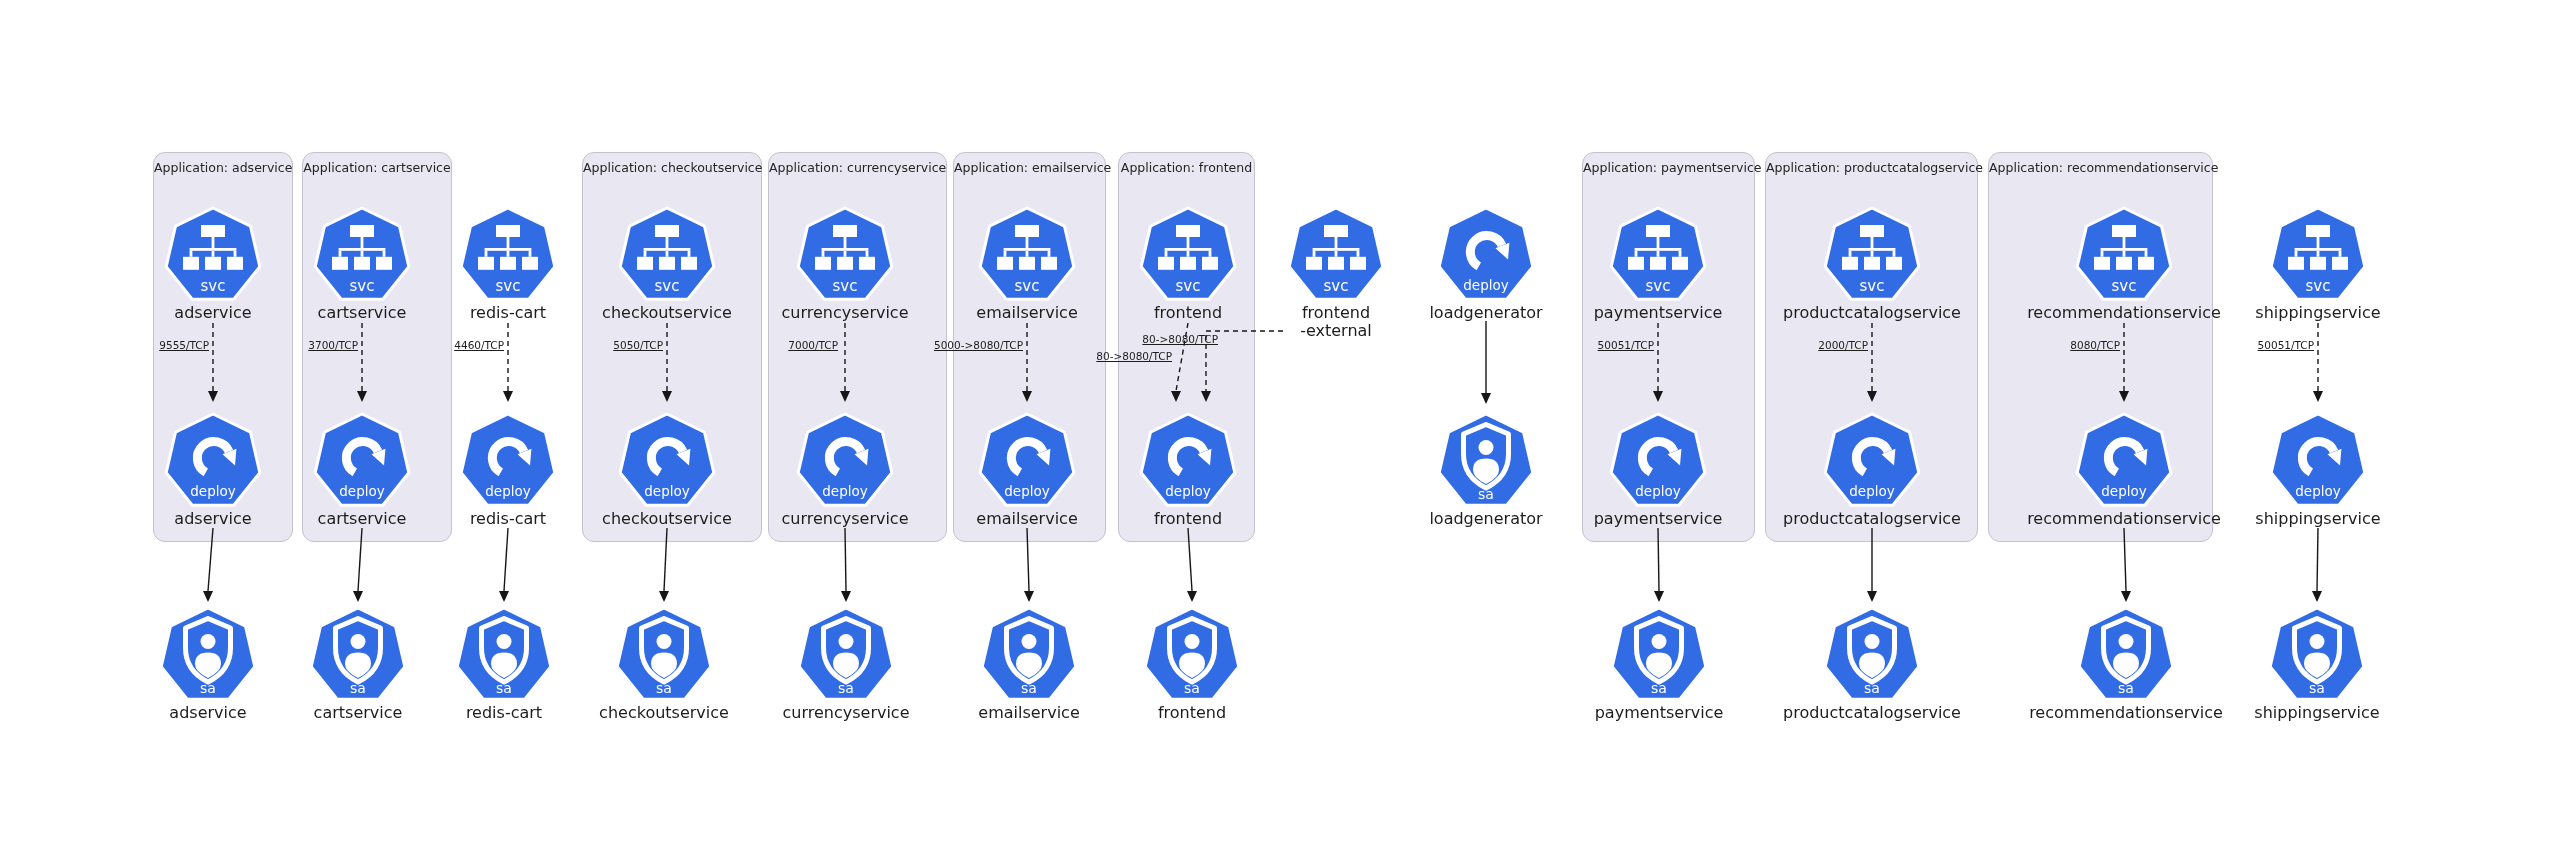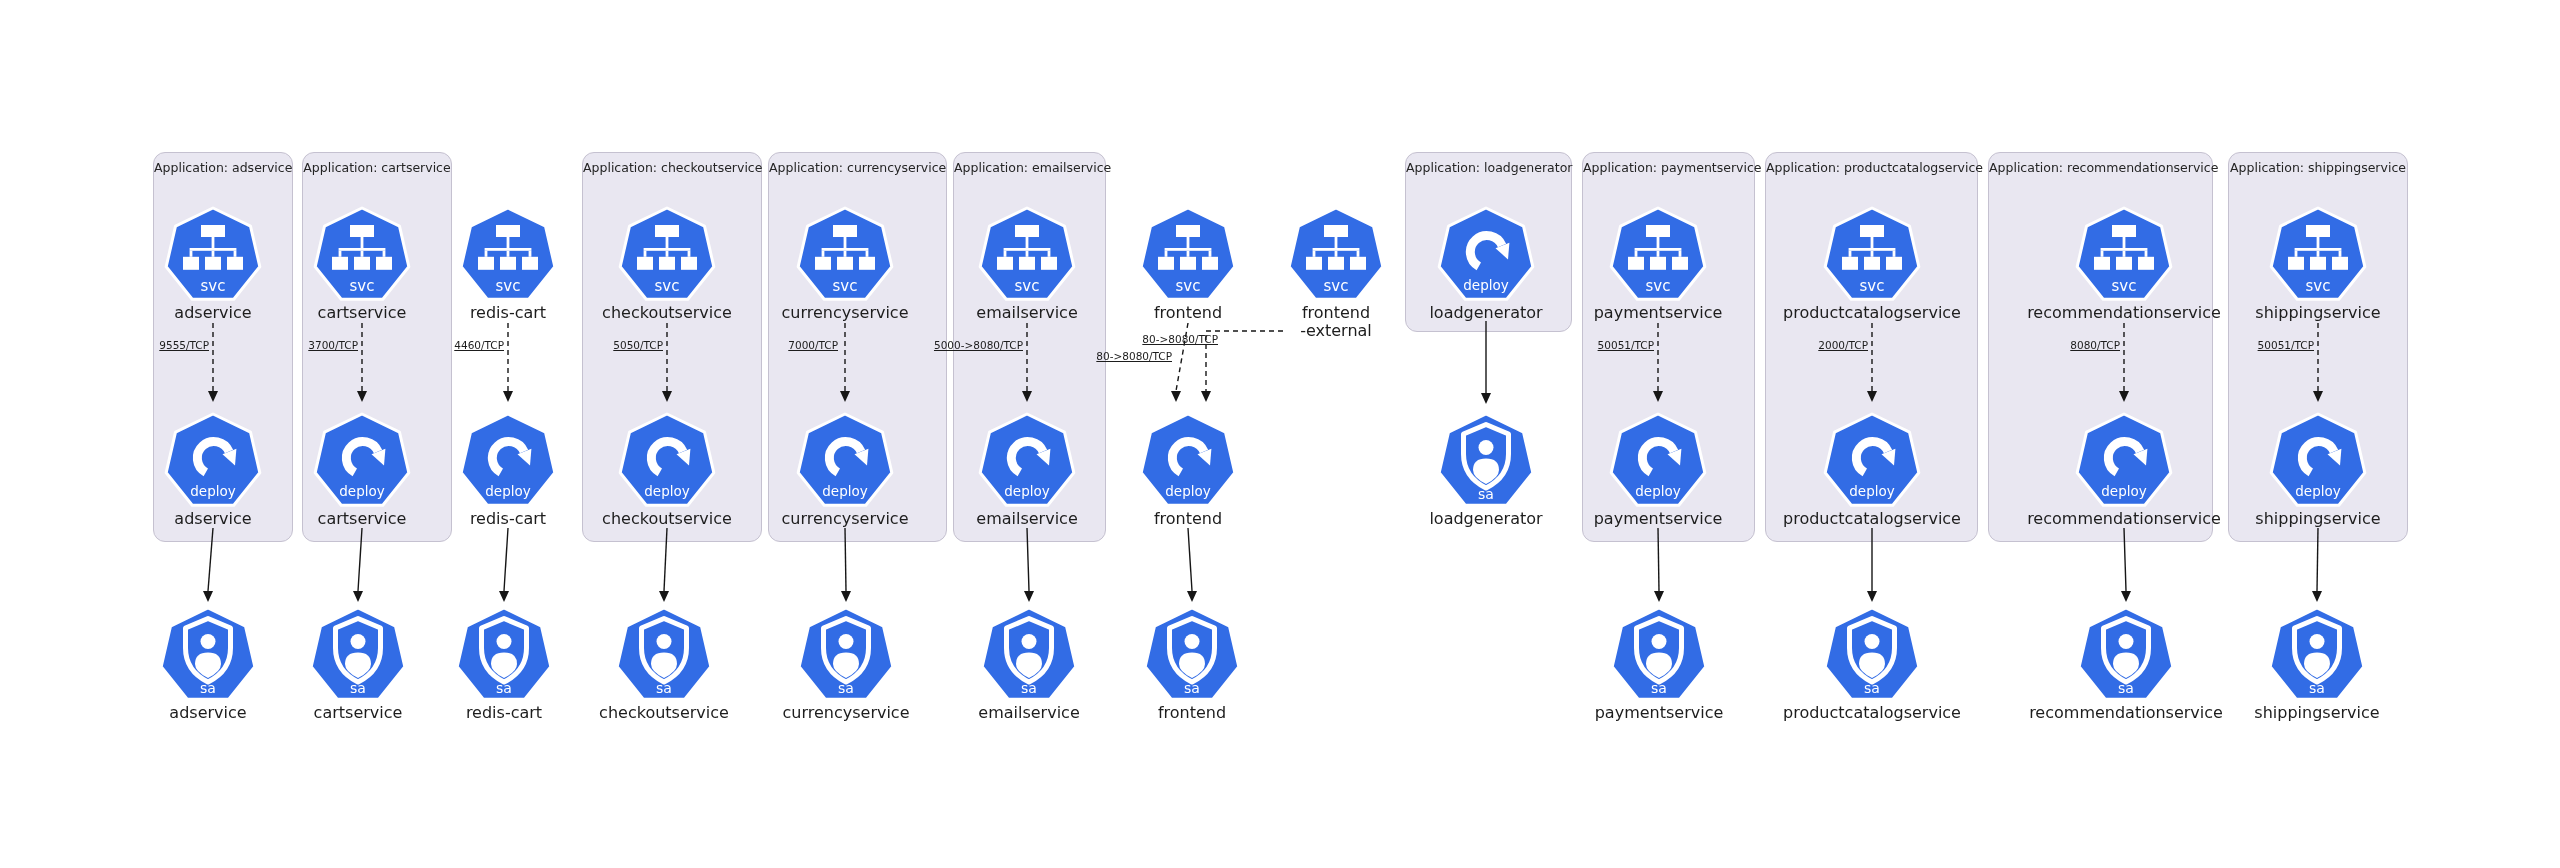--- a/index.html
+++ b/index.html
@@ -56,34 +56,31 @@
     </div>
     <div class="app-group" style="left: 768px; top: 152px; width: 179px; height: 390px;">
       <div class="group-label">Application: currencyservice</div>
     </div>
     <div class="app-group" style="left: 582px; top: 152px; width: 180px; height: 390px;">
       <div class="group-label">Application: checkoutservice</div>
     </div>
     <div class="app-group" style="left: 953px; top: 152px; width: 153px; height: 390px;">
       <div class="group-label">Application: emailservice</div>
     </div>
-    <div class="app-group" style="left: 1405px; top: 152px; width: 167px; height: 180px;">
-      <div class="group-label">Application: loadgenerator</div>
+    <div class="app-group" style="left: 1118px; top: 152px; width: 137px; height: 390px;">
+      <div class="group-label">Application: frontend</div>
     </div>
     <div class="app-group" style="left: 1582px; top: 152px; width: 173px; height: 390px;">
       <div class="group-label">Application: paymentservice</div>
     </div>
     <div class="app-group" style="left: 1765px; top: 152px; width: 213px; height: 390px;">
       <div class="group-label">Application: productcatalogservice</div>
     </div>
     <div class="app-group" style="left: 1988px; top: 152px; width: 225px; height: 390px;">
       <div class="group-label">Application: recommendationservice</div>
-    </div>
-    <div class="app-group" style="left: 2228px; top: 152px; width: 180px; height: 390px;">
-      <div class="group-label">Application: shippingservice</div>
     </div>
     <svg id="edges" width="2560" height="868">
       <polyline points="213,323 213,391" fill="none" stroke="#161616" stroke-width="1.4" stroke-dasharray="5,4"></polyline>
       <polygon points="208,391 218,391 213,402" fill="#161616"></polygon>
       <polyline points="362,323 362,391" fill="none" stroke="#161616" stroke-width="1.4" stroke-dasharray="5,4"></polyline>
       <polygon points="357,391 367,391 362,402" fill="#161616"></polygon>
       <polyline points="508,323 508,391" fill="none" stroke="#161616" stroke-width="1.4" stroke-dasharray="5,4"></polyline>
       <polygon points="503,391 513,391 508,402" fill="#161616"></polygon>
       <polyline points="667,323 667,391" fill="none" stroke="#161616" stroke-width="1.4" stroke-dasharray="5,4"></polyline>
       <polygon points="662,391 672,391 667,402" fill="#161616"></polygon>

